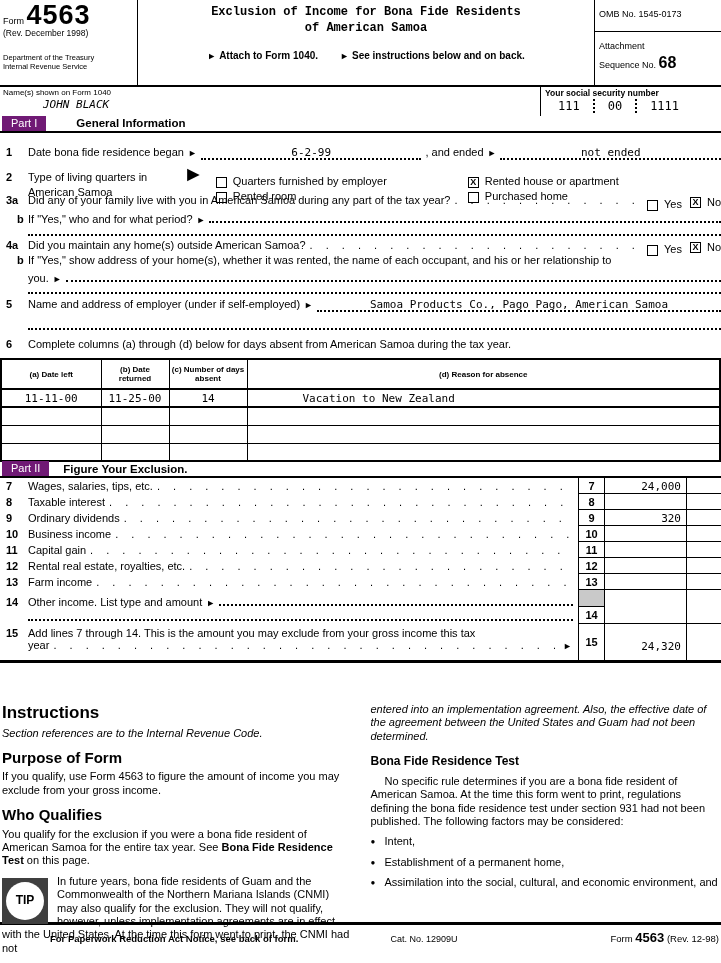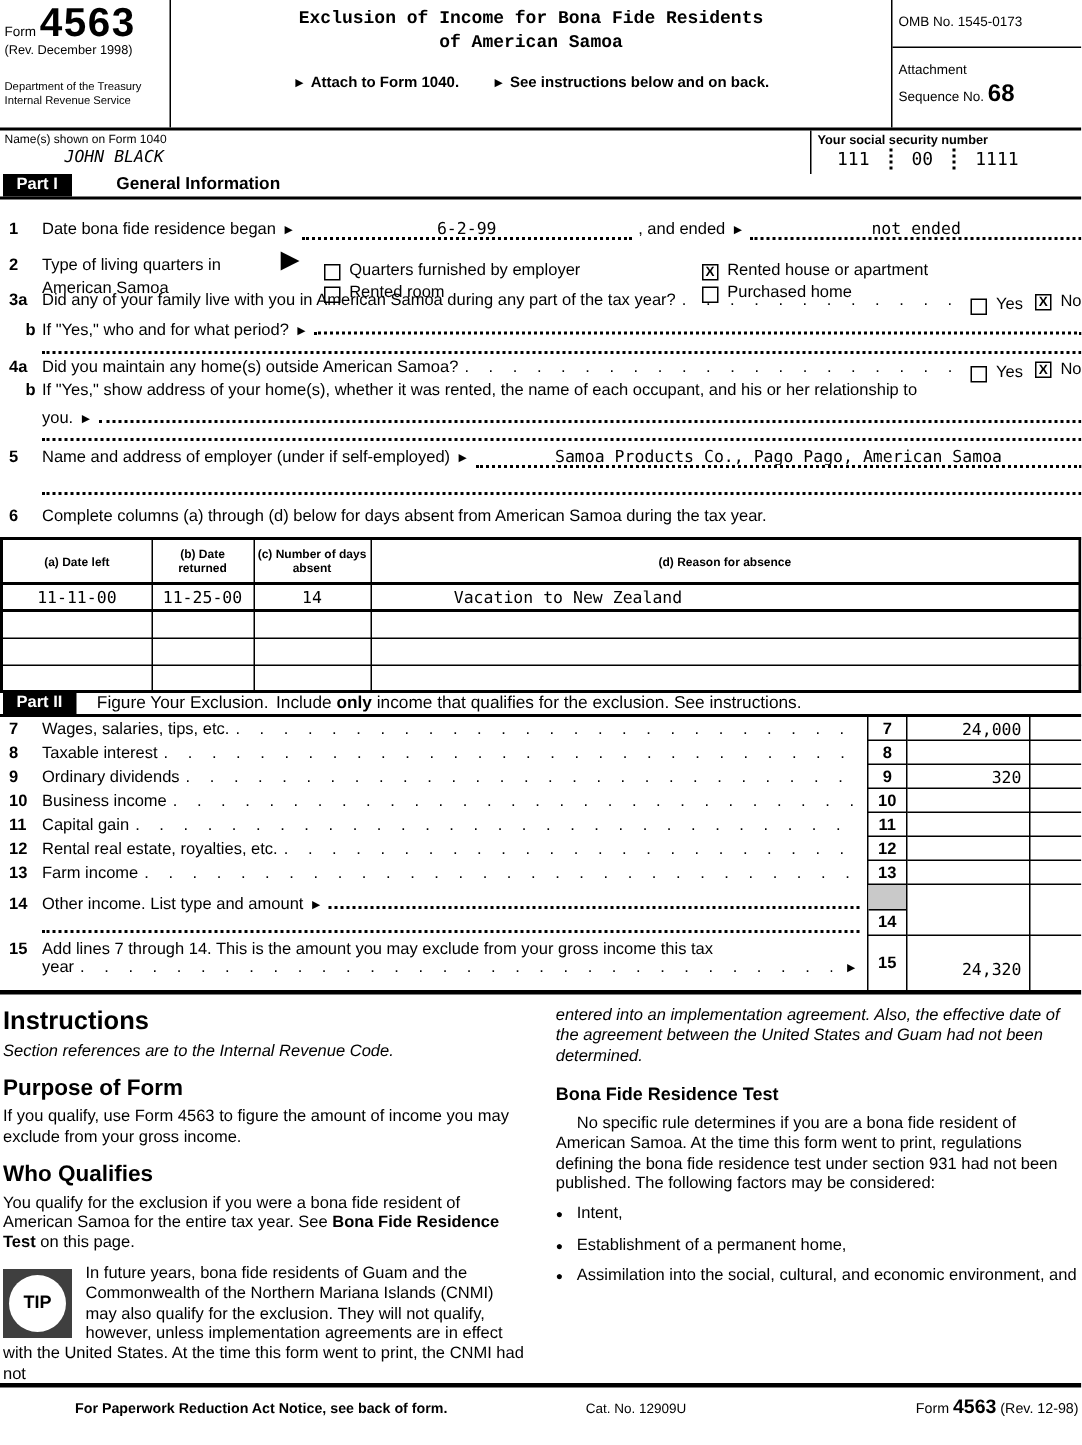--- a/index.html
+++ b/index.html
@@ -4,21 +4,21 @@
 <style>
   html,body{margin:0;padding:0;background:#fff;}
   *{box-sizing:border-box;}
   .page{width:721px;height:963px;overflow:hidden;background:#fff;color:#000;
         font-family:"Liberation Sans","DejaVu Sans",sans-serif;font-size:11px;position:relative;}
   .b{font-weight:bold;}
   .fill{font-family:"DejaVu Sans Mono",monospace;}
 
   
   .hdr{display:flex;border-bottom:2px solid #000;height:87px;}
-  .hdr-left{width:114px;border-right:1.5px solid #000;padding:3px 2px 2px 3px;}
+  .hdr-left{width:138px;border-right:1.5px solid #000;padding:3px 2px 2px 3px;}
   .form-word{font-size:9px;}
   .form-num{font-size:27px;font-weight:bold;letter-spacing:1px;line-height:0.9;}
   .rev{font-size:8.5px;margin-top:1px;}
   .agency{font-size:7.5px;margin-top:15px;line-height:1.2;}
   .hdr-center{flex:1;text-align:center;padding-top:5px;}
   .hdr-title{font-size:12px;font-weight:bold;line-height:1.3;font-family:Liberation Mono, monospace;}
   .hdr-attach{font-size:10px;font-weight:bold;margin-top:14px;display:flex;justify-content:center;gap:22px;}
   .hdr-attach .arrow{margin:0 3px 0 0;}
   .hdr-right{width:127px;border-left:1.5px solid #000;display:flex;flex-direction:column;font-size:9px;}
   .omb{padding:9px 4px;border-bottom:1.5px solid #000;height:32px;}
@@ -31,23 +31,23 @@
   .tiny-label{font-size:8px;}
   .name-value{font-size:11px;margin-left:40px;margin-top:1px;font-style:italic;}
   .ssn-cell{width:181px;border-left:1.5px solid #000;padding:1px 4px;}
   .ssn-label{font-size:8.5px;font-weight:bold;}
   .ssn-value{display:flex;margin-top:1px;font-size:12px;}
   .ssn-seg{padding:0 13px;}
   .ssn-seg + .ssn-seg{border-left:2px dotted #000;}
 
   
   .part-bar{display:flex;align-items:center;border-bottom:2.5px solid #000;padding:1px 0 2px 2px;height:17px;}
-  .part-chip{background:#000000;color:#fff;font-weight:bold;font-size:11px;padding:1px 9px 2px;flex:none;}
+  .part-chip{background:#701a75;color:#fff;font-weight:normal;font-size:11px;padding:1px 9px 2px;flex:none;}
   .part-title{font-weight:bold;margin-left:30px;font-size:11.5px;}
-  .part-title2{font-weight:normal;margin-left:14px;font-size:11.5px;}
+  .part-title2{font-weight:bold;margin-left:14px;font-size:11.5px;}
   .part-sub{margin-left:5px;font-size:11.5px;}
   .part-sub .b{font-weight:bold;}
 
   
   .p1line{display:flex;align-items:baseline;padding-left:6px;}
   .lno{width:22px;font-weight:bold;flex:none;}
   .lno-sub{width:22px;font-weight:bold;flex:none;padding-left:11px;}
   .fline{flex:1;display:flex;align-items:baseline;min-width:0;}
   .arrow{font-size:9px;margin:0 4px;flex:none;}
   .arrow-big{font-size:21px;line-height:0.6;margin:4px 12px 0 10px;flex:none;}
@@ -88,21 +88,21 @@
   .xnum-bot{flex:1;display:flex;align-items:center;justify-content:center;font-weight:bold;}
   .xrow15{height:36px;}
   .xdesc15{flex:1;padding-left:6px;min-width:0;}
   .x15a{display:flex;align-items:baseline;padding-top:3px;}
   .x15b{display:flex;align-items:baseline;margin-left:22px;}
   .xrow15 .xnum,.xrow15 .xamt,.xrow15 .xcent{border-bottom:none;}
   .heavy{border-top:3px solid #000;height:0;}
 
   
   .instr{display:flex;gap:20px;padding:8px 2px 0 2px;height:259px;line-height:1.22;}
-  .icol{flex:1;min-width:0;}
+  .icol{flex:1;min-width:0;margin-top:32px;}
   .ih1{font-size:17px;font-weight:bold;margin:0 0 3px 0;}
   .ih2{font-size:15px;font-weight:bold;margin:9px 0 3px 0;}
   .ih3{font-size:12px;font-weight:bold;margin:11px 0 4px 0;}
   .ip{margin:0 0 2px 0;}
   .iital{font-style:italic;}
   .indent{text-indent:14px;}
   .tip{margin-top:7px;}
   .tipicon{float:left;width:46px;height:46px;background:#3f3f3f;display:flex;align-items:center;justify-content:center;
            margin:3px 9px 2px 0;}
   .tipcircle{width:38px;height:38px;background:#fff;border-radius:50%;display:flex;align-items:center;
@@ -345,25 +345,20 @@
       <td></td>
       <td></td>
       <td class="reason"></td>
     </tr>
   </tbody>
     </table>
 
   <div class="part-bar" style="height:16px;">
     <span class="part-chip">Part II</span>
     <span class="part-title2">Figure Your Exclusion.</span>
-    <span class="part-sub">
-      <span>Include</span>
-      <span class="b">only</span>
-      <span>income that qualifies for the exclusion. See instructions.</span>
-    </span>
   </div>
 
   <div class="xrow">
     <div class="xdesc">
         <span class="lno">7</span>
         <span>Wages, salaries, tips, etc.</span>
         <span class="leader">. . . . . . . . . . . . . . . . . . . . . . . . . . . . . . . . . . . . . . . . . . . . . . . . . . . . . . . . . . . . . . . . . . . . . . . . . . . . . . . . . . . . . . . .</span>
       </div>
     <div class="xnum">7</div>
     <div class="xamt fill">24,000</div>

